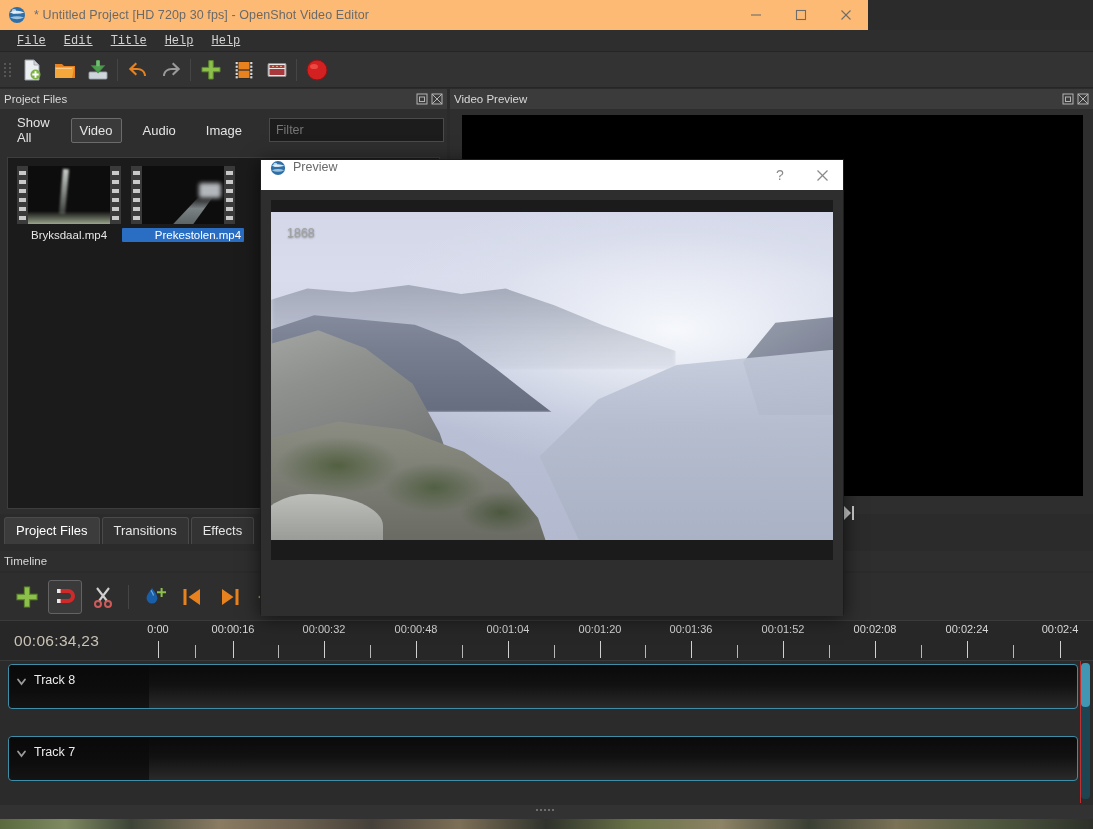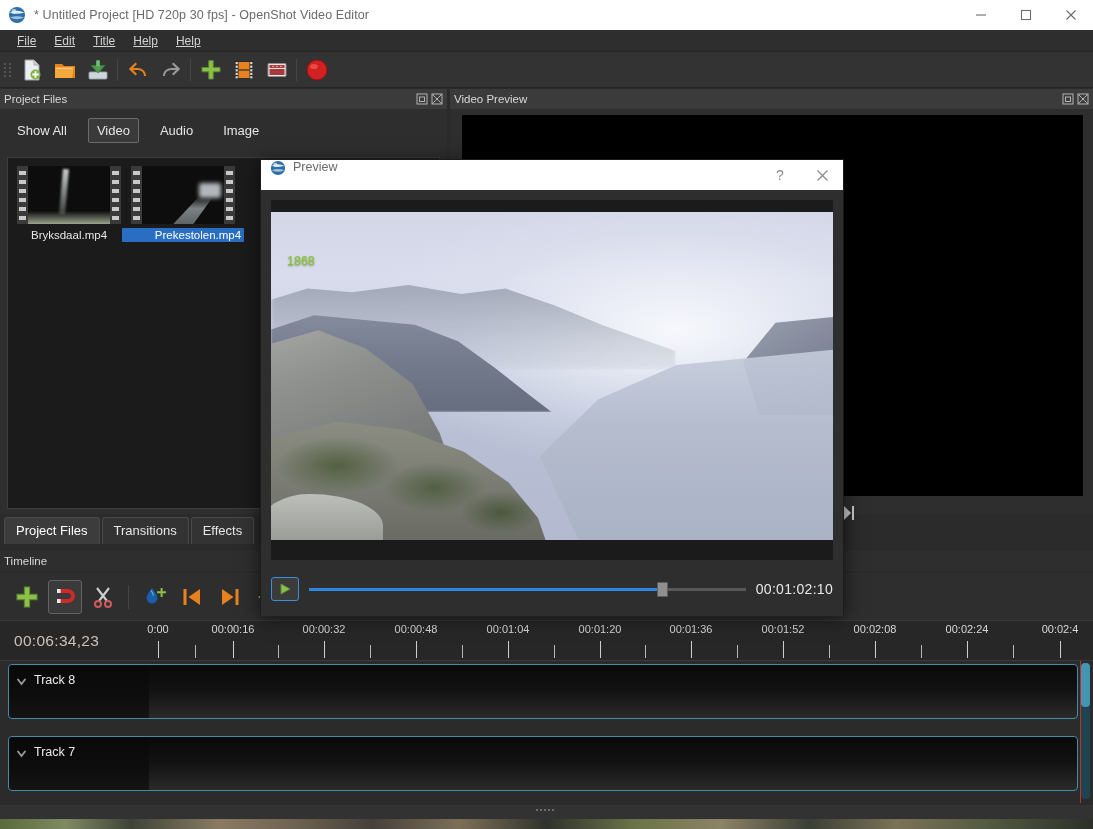--- a/index.html
+++ b/index.html
@@ -6,42 +6,42 @@
   html, body {
     width: 1093px; height: 829px;
     background: #2b2b2b;
     font-family: "Liberation Sans", sans-serif;
     overflow: hidden;
   }
   #app { position: relative; width: 1093px; height: 829px; }
 
   
   .titlebar {
-    position: absolute; left: 0; top: 0; width: 1093px; height: 30px;
-    background: #ffffff; display: flex; align-items: center; justify-content: space-between;
+    position: absolute; left: 0; top: 0; width: 868px; height: 30px;
+    background: #fdba74; display: flex; align-items: center; justify-content: space-between;
   }
   .tb-icon { width: 18px; height: 18px; margin-left: 8px; margin-right: 8px; flex: 0 0 auto; }
   .tb-title { font-size: 12.5px; color: #6a6a6a; letter-spacing: 0.1px; }
   .tb-controls { margin-left: auto; display: flex; height: 30px; }
   .tb-btn {
     width: 45px; height: 30px; display: flex; align-items: center; justify-content: center;
     color: #6d6d6d;
   }
   .tb-btn svg { display: block; }
 
   
   .menubar {
     position: absolute; left: 0; top: 30px; width: 1093px; height: 22px;
     background: #2e2e2e; display: flex; align-items: center; padding-left: 8px;
     border-bottom: 1px solid #252525;
   }
   .menu-item {
     font-size: 12px; color: #d2d2d2; padding: 2px 9px; line-height: 14px;
   }
-  .menu-item u { text-decoration: underline; }
+  .menu-item u { text-decoration: underline; font-family: Liberation Mono, monospace; }
 
   
   .toolbar {
     position: absolute; left: 0; top: 52px; width: 1093px; height: 36px;
     background: #333333; display: flex; align-items: center;
     border-bottom: 1px solid #262626;
   }
   .grip {
     width: 9px; height: 22px; margin-left: 3px; margin-right: 3px;
     display: grid; grid-template-columns: 2px 2px; grid-template-rows: repeat(4, 2px);
@@ -187,21 +187,21 @@
   .rlabel {
     position: absolute; top: 2px; font-size: 11px; color: #d8d8d8;
     transform: translateX(-50%); white-space: nowrap;
   }
 
   .tl-tracks {
     position: absolute; left: 0; top: 661px; width: 1093px; height: 142px;
     background: #2b2b2b; overflow: hidden;
   }
   .track {
-    position: absolute; left: 8px; right: 15px; height: 55px;
+    position: absolute; left: 8px; right: 15px; height: 45px;
     background: linear-gradient(to bottom, #0a0a0a 0%, #111111 45%, #2a2a2a 100%);
     border: 1px solid #3f8da6; border-radius: 4px;
   }
   .track-hdr {
     position: absolute; left: 0; top: 0; width: 140px; height: 100%;
     background: linear-gradient(to bottom, #090909 0%, #0d0d0d 60%, #141414 100%);
     display: flex; align-items: flex-start; padding: 7px 0 0 6px;
     border-radius: 4px 0 0 4px;
   }
   .track-name { font-size: 12.5px; color: #ececec; margin-left: 6px; margin-top: 1px; }
@@ -308,23 +308,22 @@
     background: linear-gradient(to bottom, #bdbfbb, #9a9c98);
     border-radius: 40% 60% 0 0 / 70% 70% 0 0;
   }
   
   .water {
     position: absolute; right: 0; bottom: 0; width: 58%; height: 58%;
     background: linear-gradient(to bottom, rgba(196,203,219,0.9) 0%, rgba(180,188,206,0.95) 40%, rgba(170,178,197,1) 100%);
     clip-path: polygon(22% 100%, 10% 56%, 28% 26%, 52% 8%, 100% 0%, 100% 100%);
   }
   .frame-num {
-    position: absolute; left: 16px; top: 26px; font-size: 12.5px; color: #84cc16;
+    position: absolute; left: 16px; top: 26px; font-size: 12.5px; color: #a3a3a3;
     text-shadow: 0 1px 2px rgba(0,0,0,0.45);
-    margin-top: 28px;
   }
   .dlg-controls {
     position: absolute; left: 10px; top: 382px; width: 562px; height: 34px;
     display: flex; align-items: center; gap: 10px;
   }
   .play-btn {
     width: 28px; height: 24px; border: 1px solid #3e8fd8; border-radius: 3px;
     background: #3b3b3b; display: flex; align-items: center; justify-content: center;
   }
   .seek {
@@ -520,20 +519,21 @@
       </span>
     </span>
   </div>
 
   <div class="panel-pf">
     <div class="pf-filterbar">
       <span class="pf-tab">Show All</span>
       <span class="pf-tab sel">Video</span>
       <span class="pf-tab">Audio</span>
       <span class="pf-tab">Image</span>
+      <input class="pf-filter" type="text" placeholder="Filter" style="">
     </div>
 
     <div class="pf-list">
       <div class="pf-item">
         <div class="pf-thumb">
           <span class="sprock">
             <i></i>
               <i></i>
               <i></i>
               <i></i>
@@ -775,33 +775,20 @@
           <span class="cliff-right"></span>
           <span class="water"></span>
           <span class="ridge-mid"></span>
           <span class="cliff-main"></span>
           <span class="fg-moss"></span>
           <span class="fg-rock"></span>
         </div>
         <span class="frame-num">1868</span>
       </div>
 
-      <div class="dlg-controls">
-        <span class="play-btn">
-          <svg width="14" height="14" viewBox="0 0 14 14">
-            <path d="M3 2 L12 7 L3 12z" fill="#8dc04a" stroke="#5f8a2f" stroke-width="1"></path>
-          </svg>
-        </span>
-        <span class="seek">
-          <span class="seek-track"></span>
-          <span class="seek-fill"></span>
-          <span class="seek-knob"></span>
-        </span>
-        <span class="dlg-time">00:01:02:10</span>
-      </div>
     </div>
   </div>
 
   <div class="desk-strip"></div>
   <div class="desk-grip">
     <i></i>
       <i></i>
       <i></i>
       <i></i>
       <i></i>

